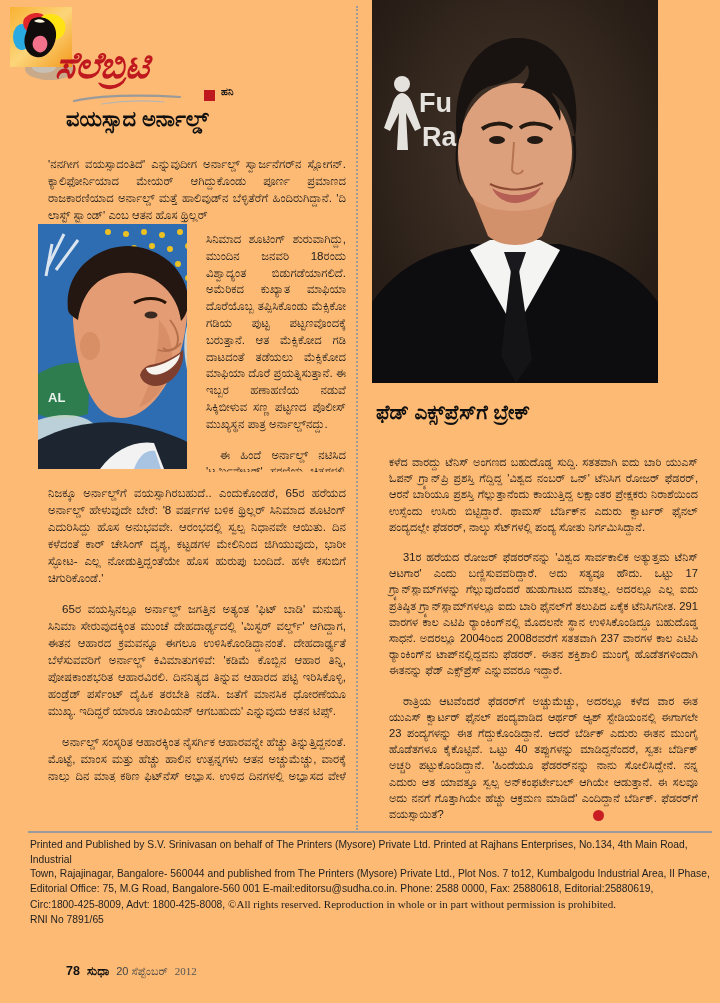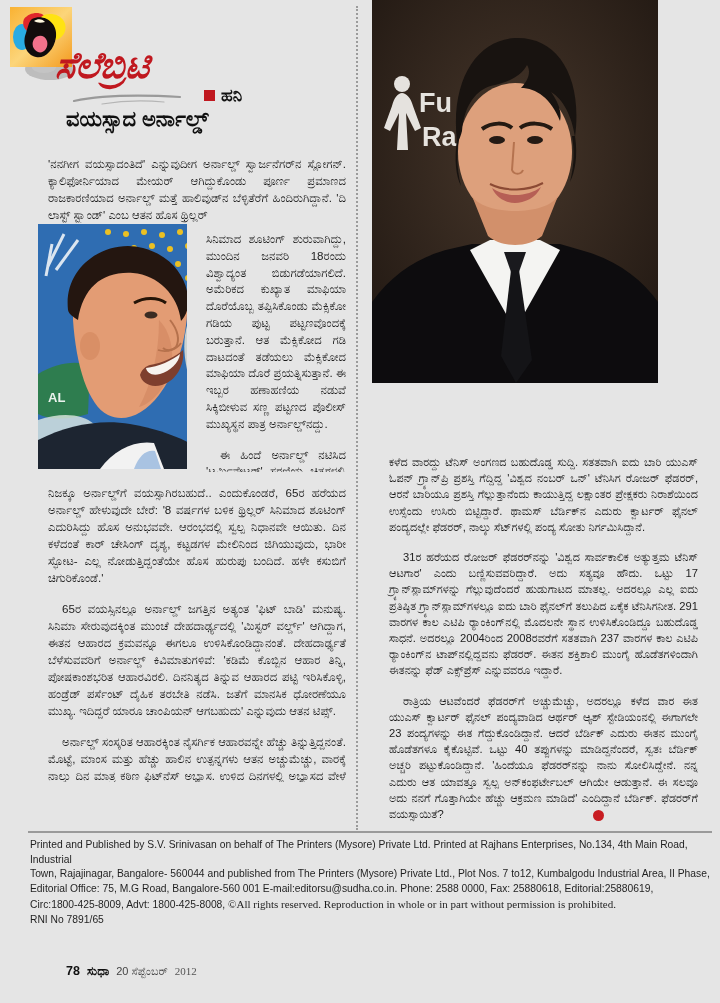--- a/index.html
+++ b/index.html
@@ -1,35 +1,35 @@
 <!DOCTYPE html>
 <html><head>
 <meta charset="utf-8">
 <style>
   * { margin:0; padding:0; box-sizing:border-box; }
   html,body { background:#ffffff; }
   .page {
-    position:relative; width:720px; height:1003px; background:#e5e5e5;
+    position:relative; width:720px; height:1003px; background:#fdba74;
     overflow:hidden;
     font-family:"Liberation Sans","DejaVu Sans",sans-serif;
   }
   .abs { position:absolute; }
 
   
   .logo-box { left:10px; top:7px; width:62px; height:60px; }
   .logo-shadow { left:24px; top:57px; width:52px; height:24px; }
   .masthead-title {
     left:55px; top:44px; width:220px;
     font-family:"DejaVu Sans",sans-serif;
     font-size:37px; font-weight:bold; font-style:italic;
     color:#c0181f; letter-spacing:-1px;
   }
   .masthead-swoosh { left:72px; top:92px; width:112px; height:14px; }
   .section-bullet { left:204px; top:90px; width:11px; height:11px; background:#c0181f; }
-  .section-tag { left:221px; top:86px; font-size:17px; font-weight:bold; color:#121212; }
+  .section-tag { left:221px; top:86px; font-size:10px; font-weight:bold; color:#121212; }
 
   
   .headline-left {
     left:66px; top:107px; width:300px;
     font-size:21px; font-weight:bold; color:#101010;
   }
   .headline-right {
     left:376px; top:401px; width:330px;
     font-size:20px; font-weight:bold; color:#101010;
   }
@@ -208,20 +208,21 @@
         <path d="M148,128 C156,122 170,122 180,129" stroke="#241a12" stroke-width="4" fill="none"></path>
         <ellipse cx="125" cy="140" rx="8" ry="4" fill="#241a14"></ellipse>
         <ellipse cx="163" cy="140" rx="8" ry="4" fill="#241a14"></ellipse>
         <path d="M142,142 L140,170 C142,175 149,175 151,170" stroke="#b5734f" stroke-width="2" fill="none"></path>
         <path d="M120,188 C134,198 156,197 169,187 C164,198 152,203 143,203 C133,203 124,197 120,188 Z" fill="#b65f55"></path>
         <path d="M118,184 C134,192 156,191 171,183" stroke="#8c4a34" stroke-width="2" fill="none"></path>
       </g>
     </svg>
   </div>
 
+  <h2 class="abs headline-right">ಫೆಡ್ ಎಕ್ಸ್‌ಪ್ರೆಸ್‌ಗೆ ಬ್ರೇಕ್</h2>
 
   <div class="abs kn-body right-body">
     <p>ಕಳೆದ ವಾರದ್ದು ಟೆನಿಸ್ ಅಂಗಣದ ಬಹುದೊಡ್ಡ ಸುದ್ದಿ. ಸತತವಾಗಿ ಐದು ಬಾರಿ ಯುಎಸ್ ಓಪನ್ ಗ್ರ್ಯಾನ್‌ಪ್ರಿ ಪ್ರಶಸ್ತಿ ಗೆದ್ದಿದ್ದ 'ವಿಶ್ವದ ನಂಬರ್ ಒನ್' ಟೆನಿಸಿಗ ರೋಜರ್ ಫೆಡರರ್, ಆರನೆ ಬಾರಿಯೂ ಪ್ರಶಸ್ತಿ ಗೆಲ್ಲುತ್ತಾನೆಂದು ಕಾಯುತ್ತಿದ್ದ ಲಕ್ಷಾಂತರ ಪ್ರೇಕ್ಷಕರು ನಿರಾಶೆಯಿಂದ ಉಸ್ಸೆಂದು ಉಸಿರು ಬಿಟ್ಟಿದ್ದಾರೆ. ಥಾಮಸ್ ಬೆರ್ಡಿಕ್‌ನ ಎದುರು ಕ್ವಾರ್ಟರ್ ಫೈನಲ್ ಪಂದ್ಯದಲ್ಲೇ ಫೆಡರರ್, ನಾಲ್ಕು ಸೆಟ್‌ಗಳಲ್ಲಿ ಪಂದ್ಯ ಸೋತು ನಿರ್ಗಮಿಸಿದ್ದಾನೆ.</p>
     <p class="ind">31ರ ಹರೆಯದ ರೋಜರ್ ಫೆಡರರ್‌ನನ್ನು 'ವಿಶ್ವದ ಸಾರ್ವಕಾಲಿಕ ಅತ್ಯುತ್ತಮ ಟೆನಿಸ್ ಆಟಗಾರ' ಎಂದು ಬಣ್ಣಿಸುವವರಿದ್ದಾರೆ. ಅದು ಸತ್ಯವೂ ಹೌದು. ಒಟ್ಟು 17 ಗ್ರ್ಯಾನ್‌ಸ್ಲಾಮ್‌ಗಳನ್ನು ಗೆಲ್ಲುವುದೆಂದರೆ ಹುಡುಗಾಟದ ಮಾತಲ್ಲ. ಅದರಲ್ಲೂ ಎಲ್ಲ ಐದು ಪ್ರತಿಷ್ಠಿತ ಗ್ರ್ಯಾನ್‌ಸ್ಲಾಮ್‌ಗಳಲ್ಲೂ ಐದು ಬಾರಿ ಫೈನಲ್‌ಗೆ ತಲುಪಿದ ಏಕೈಕ ಟೆನಿಸಿಗನೀತ. 291 ವಾರಗಳ ಕಾಲ ಎಟಿಪಿ ರ‍್ಯಾಂಕಿಂಗ್‌ನಲ್ಲಿ ಮೊದಲನೇ ಸ್ಥಾನ ಉಳಿಸಿಕೊಂಡಿದ್ದೂ ಬಹುದೊಡ್ಡ ಸಾಧನೆ. ಅದರಲ್ಲೂ 2004ರಿಂದ 2008ರವರೆಗೆ ಸತತವಾಗಿ 237 ವಾರಗಳ ಕಾಲ ಎಟಿಪಿ ರ‍್ಯಾಂಕಿಂಗ್‌ನ ಟಾಪ್‌ನಲ್ಲಿದ್ದವನು ಫೆಡರರ್. ಈತನ ಶಕ್ತಿಶಾಲಿ ಮುಂಗೈ ಹೊಡೆತಗಳಿಂದಾಗಿ ಈತನನ್ನು ಫೆಡ್ ಎಕ್ಸ್‌ಪ್ರೆಸ್ ಎನ್ನುವವರೂ ಇದ್ದಾರೆ.</p>
     <p class="ind">ರಾತ್ರಿಯ ಆಟವೆಂದರೆ ಫೆಡರರ್‌ಗೆ ಅಚ್ಚುಮೆಚ್ಚು, ಅದರಲ್ಲೂ ಕಳೆದ ವಾರ ಈತ ಯುಎಸ್ ಕ್ವಾರ್ಟರ್ ಫೈನಲ್ ಪಂದ್ಯವಾಡಿದ ಆರ್ಥರ್ ಆ್ಯಶ್ ಸ್ಟೇಡಿಯಂನಲ್ಲಿ ಈಗಾಗಲೇ 23 ಪಂದ್ಯಗಳನ್ನು ಈತ ಗೆದ್ದುಕೊಂಡಿದ್ದಾನೆ. ಆದರೆ ಬೆರ್ಡಿಕ್ ಎದುರು ಈತನ ಮುಂಗೈ ಹೊಡೆತಗಳೂ ಕೈಕೊಟ್ಟಿವೆ. ಒಟ್ಟು 40 ತಪ್ಪುಗಳನ್ನು ಮಾಡಿದ್ದನೆಂದರೆ, ಸ್ವತಃ ಬೆರ್ಡಿಕ್ ಅಚ್ಚರಿ ಪಟ್ಟುಕೊಂಡಿದ್ದಾನೆ. 'ಹಿಂದೆಯೂ ಫೆಡರರ್‌ನನ್ನು ನಾನು ಸೋಲಿಸಿದ್ದೇನೆ. ನನ್ನ ಎದುರು ಆತ ಯಾವತ್ತೂ ಸ್ವಲ್ಪ ಅನ್‌ಕಂಫರ್ಟೇಬಲ್ ಆಗಿಯೇ ಆಡುತ್ತಾನೆ. ಈ ಸಲವೂ ಅದು ನನಗೆ ಗೊತ್ತಾಗಿಯೇ ಹೆಚ್ಚು ಆಕ್ರಮಣ ಮಾಡಿದೆ' ಎಂದಿದ್ದಾನೆ ಬೆರ್ಡಿಕ್. ಫೆಡರರ್‌ಗೆ ವಯಸ್ಸಾಯಿತೆ?</p>
   </div>
 
   <div class="abs end-dot"></div>
 
   <div class="abs bottom-rule"></div>

